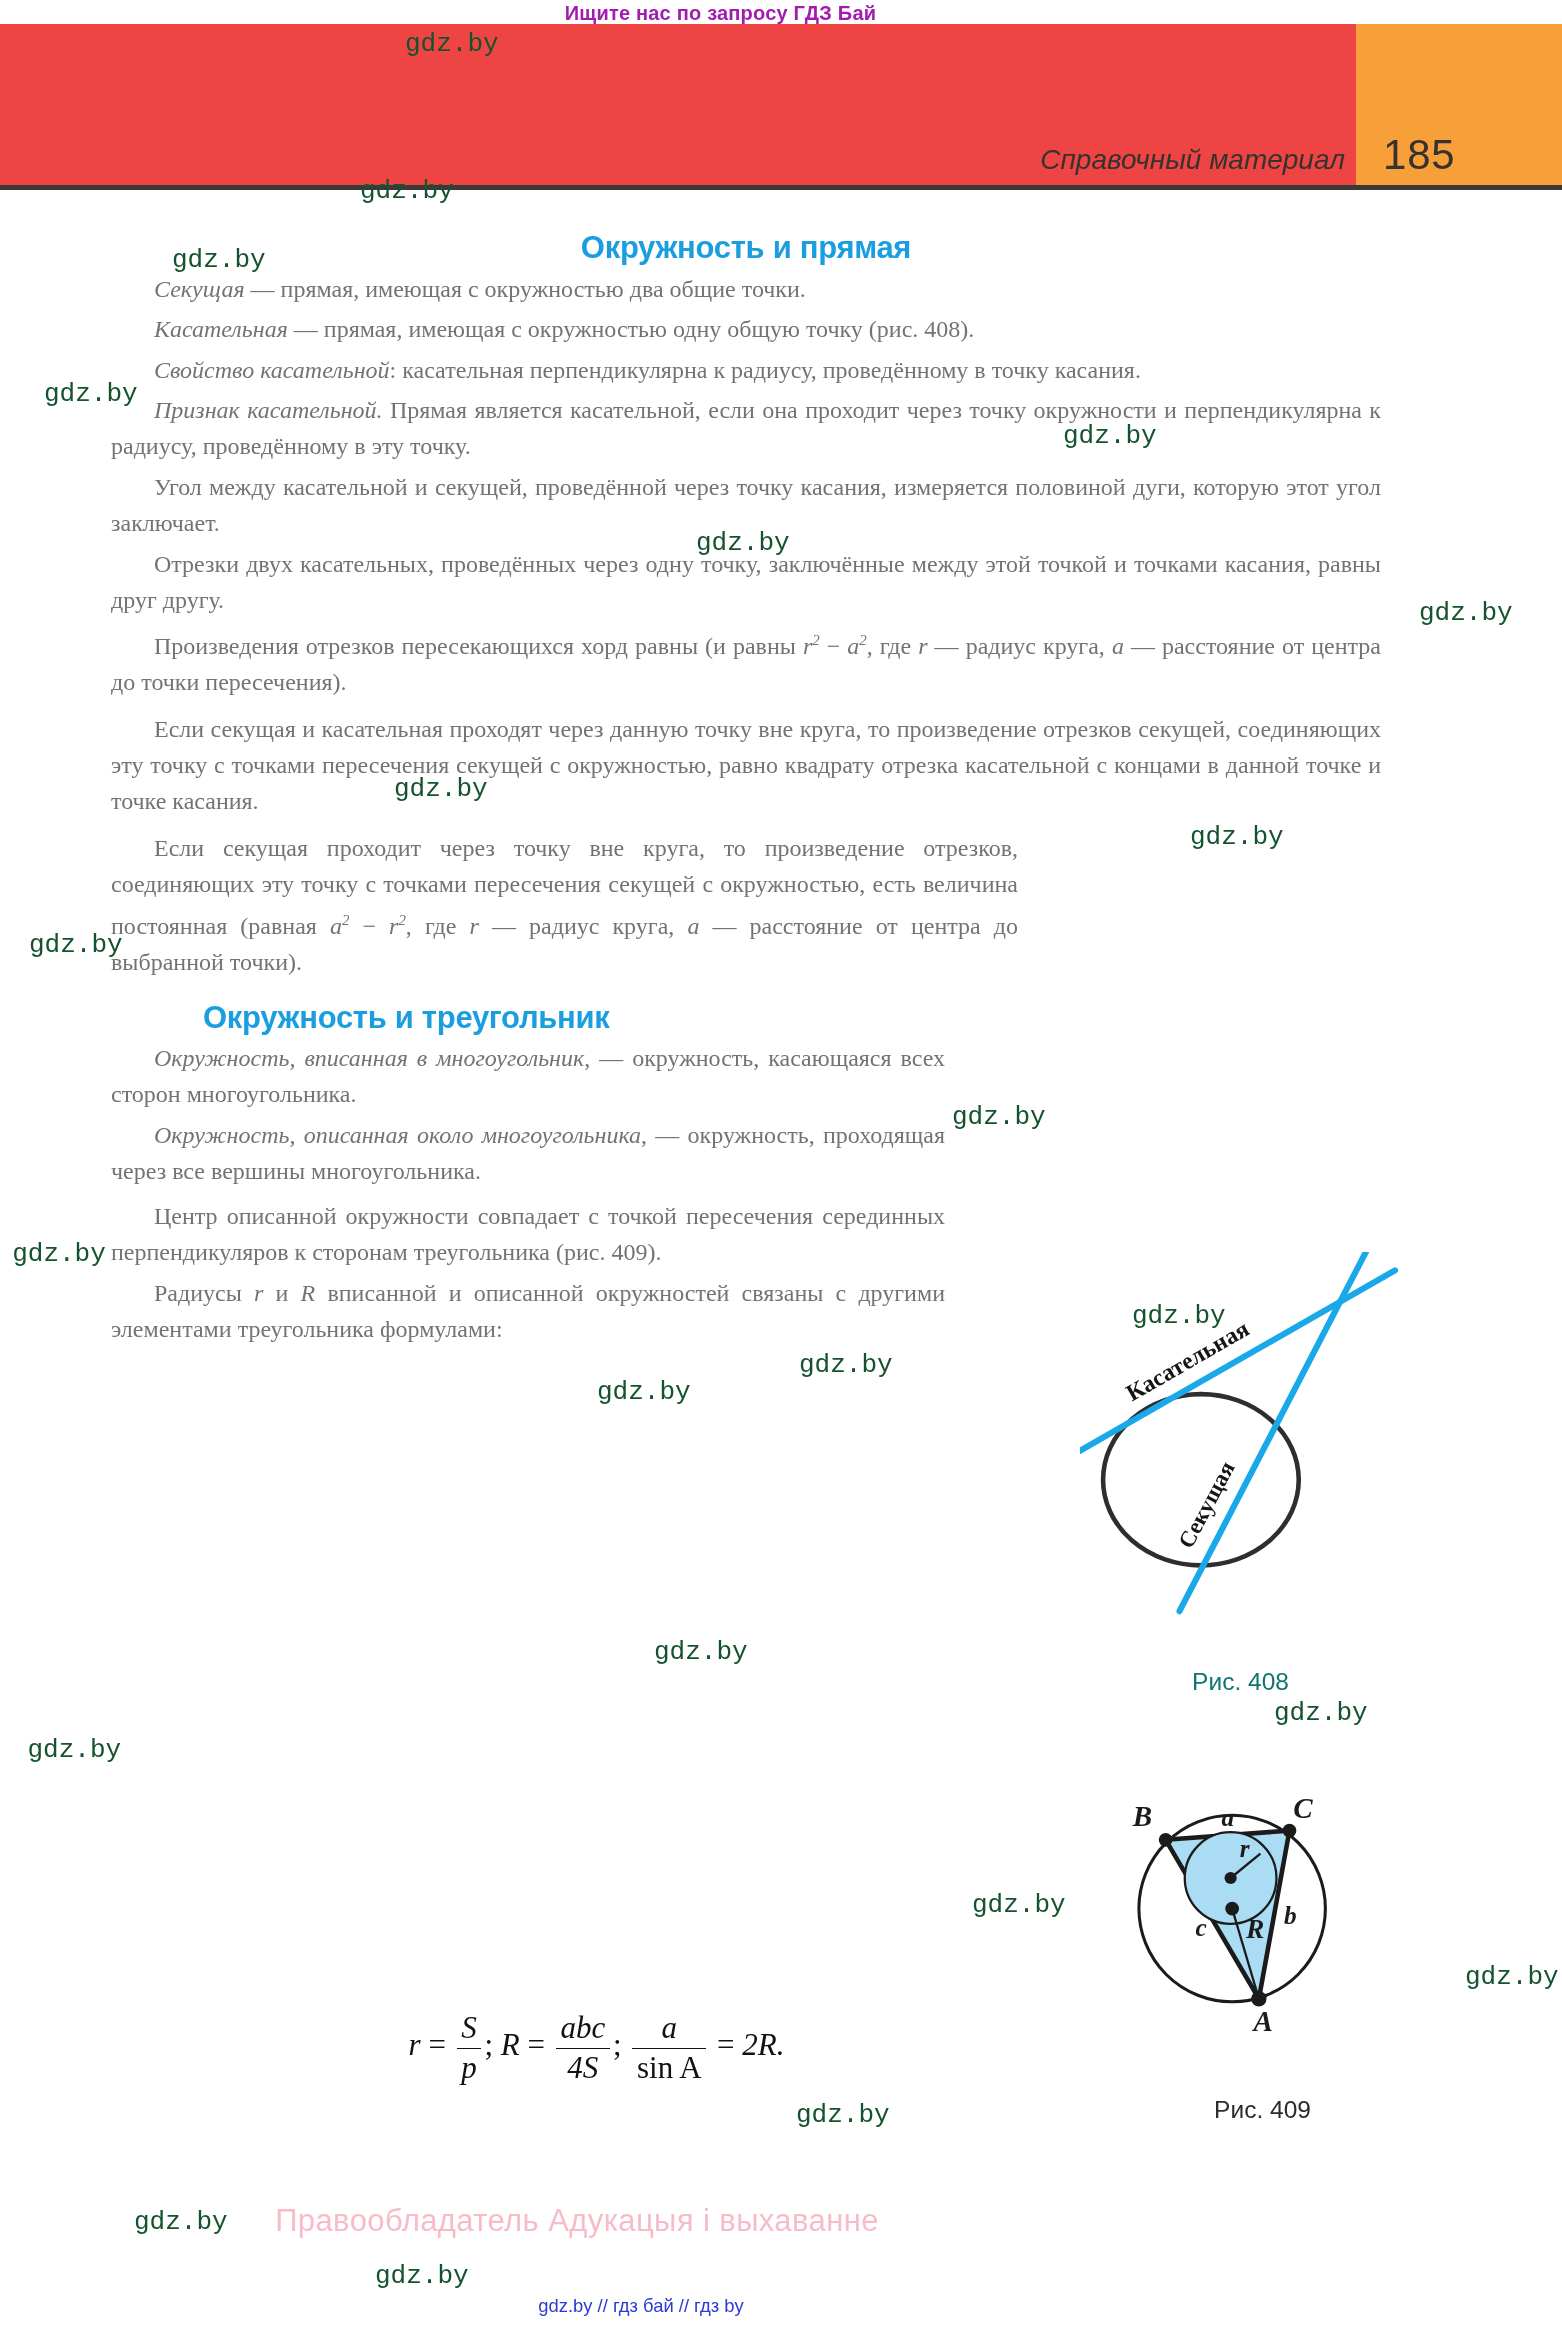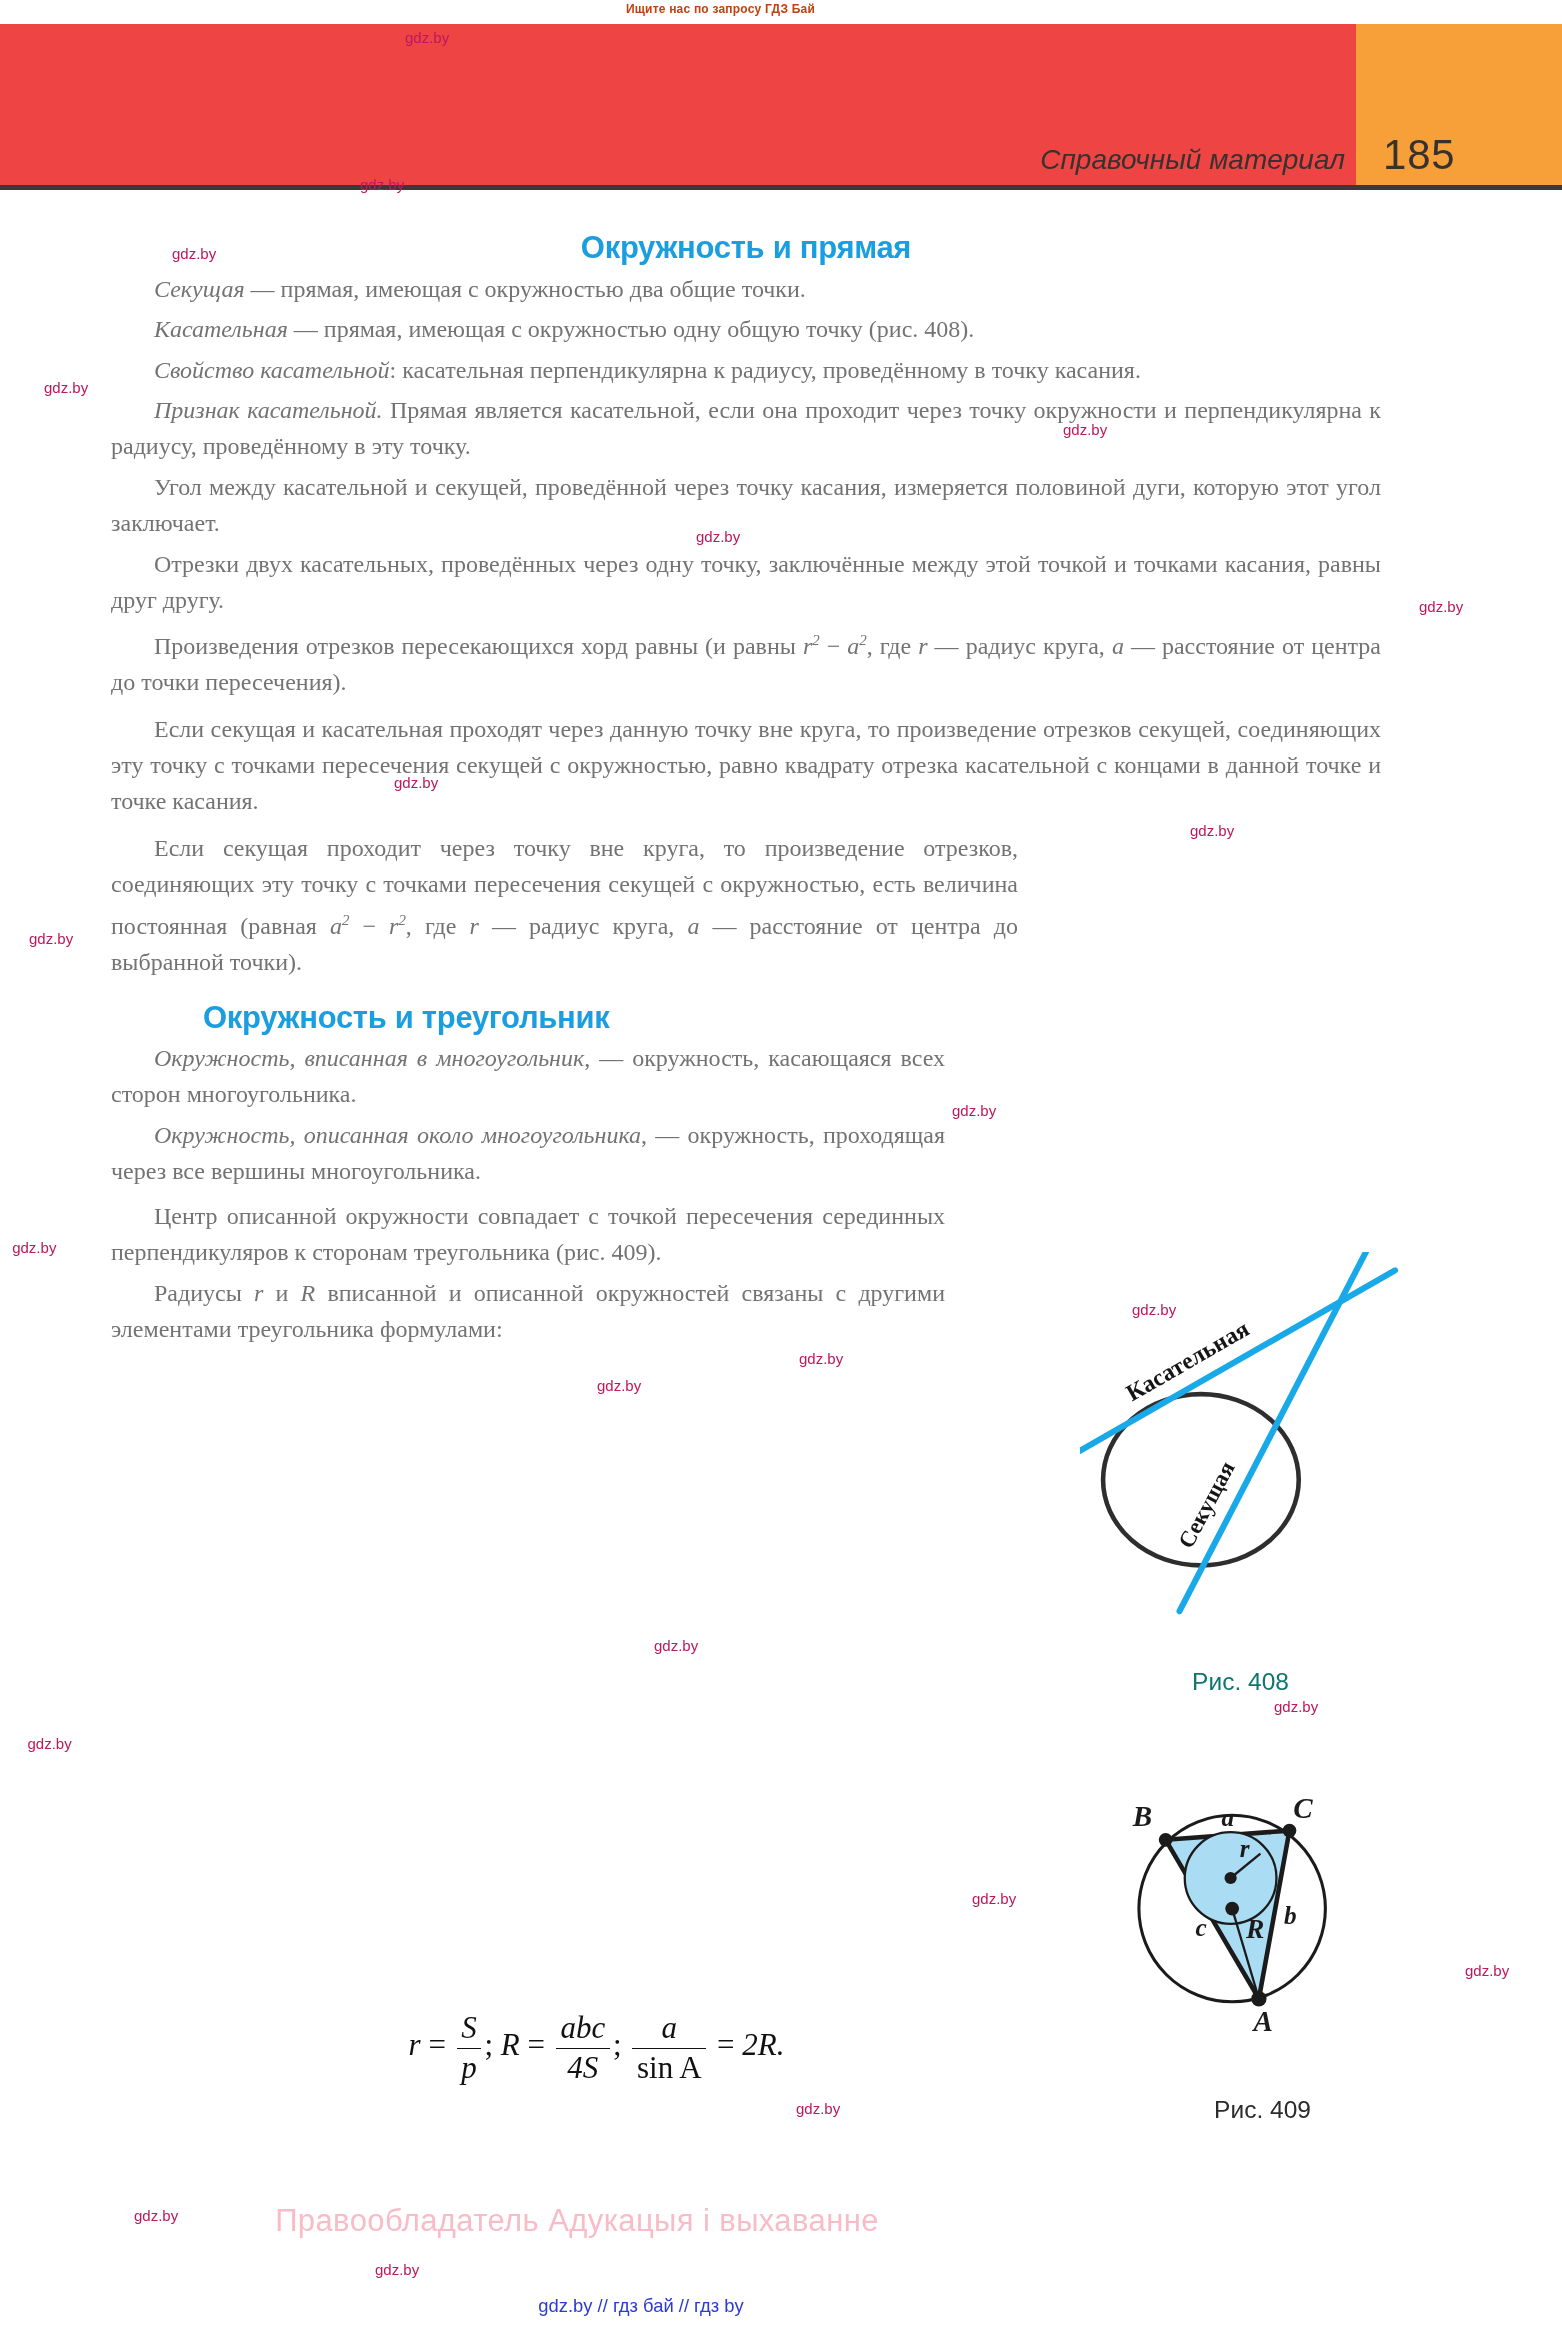--- a/index.html
+++ b/index.html
@@ -6,21 +6,21 @@
   body{
     width:1563px;height:2330px;position:relative;overflow:hidden;
     font-family:"Liberation Serif","DejaVu Serif",serif;
     -webkit-font-smoothing:antialiased;
   }
 
   
   #promo{
     position:absolute;left:0;top:1.5px;width:1441px;text-align:center;
     font-family:"Liberation Sans","DejaVu Sans",sans-serif;
-    font-size:12px;font-weight:700;color:#c2410c;letter-spacing:0.2px;
+    font-size:20px;font-weight:700;color:#a21caf;letter-spacing:0.2px;
   }
 
   
   #headband{
     position:absolute;left:0;top:24px;width:1563px;height:161px;
     background:#fbd2a4;
   }
   #headband-accent{
     position:absolute;right:0;top:0;width:207px;height:161px;background:#f79f39;
   }
@@ -85,22 +85,22 @@
   }
   #fig409{ position:absolute;left:1102px;top:1771px;width:352px;height:321px; }
   #cap409{
     position:absolute;left:1102px;top:2096px;width:321px;text-align:center;
     font-family:"Liberation Sans","DejaVu Sans",sans-serif;font-size:24.5px;color:#2b2b2b;
   }
 
   
   .wm{
     position:absolute;
-    font-family:Liberation Sans, sans-serif;
-    font-size:15px;color:#be185d;white-space:nowrap;pointer-events:none;
+    font-family:Liberation Mono, monospace;
+    font-size:26px;color:#14532d;white-space:nowrap;pointer-events:none;
   }
 
   
   #copyright{
     position:absolute;left:0;top:2203px;width:1352px;
     text-align:center;
     font-family:"Liberation Sans","DejaVu Sans",sans-serif;
     font-size:31px;color:#f7bcc8;letter-spacing:0.4px;
   }
   #copyright-inner{ display:inline-block;transform:translateX(-99px); }

